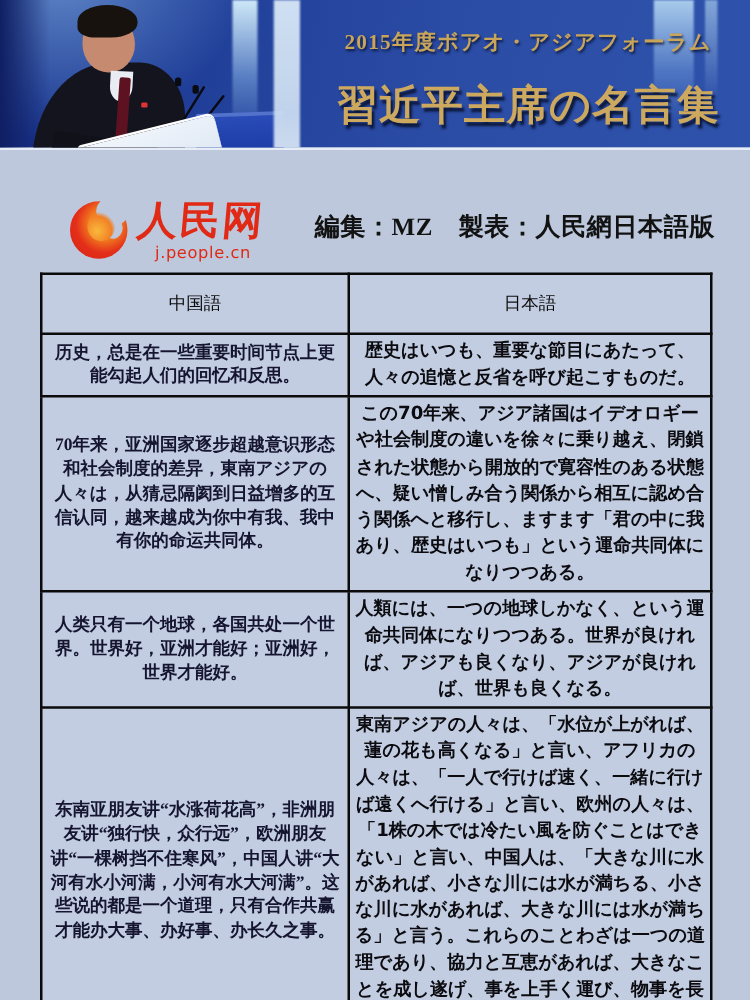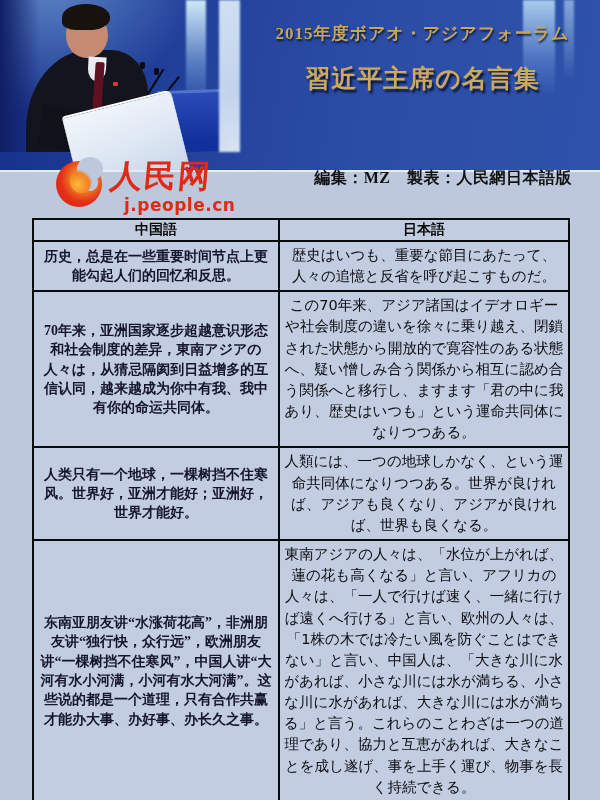--- a/index.html
+++ b/index.html
@@ -1,21 +1,21 @@
 <!DOCTYPE html>
 <html><head>
 <meta charset="utf-8">
 <style>
   * { margin:0; padding:0; box-sizing:border-box; }
   html,body { width:600px; }
   body { font-family:"DejaVu Sans", sans-serif; }
   #page { position:relative; width:600px; height:800px; background:#bdc8dc; overflow:hidden; }
 
   
-  .banner { position:absolute; left:0; top:0; width:600px; height:172px;
+  .banner { position:absolute; left:0; top:0; width:600px; height:120px;
             background:linear-gradient(100deg,#16308a 0%,#21409a 30%,#2c4da6 62%,#2e52ab 100%);
             overflow:hidden; border-bottom:2px solid #e7edf6; }
   .beam { position:absolute; top:0; filter:blur(1px); }
   .beam-a { left:186px; width:20px; height:110px;
             background:linear-gradient(180deg,#cfe9f8 0%,rgba(160,205,245,.45) 55%,rgba(120,170,230,0) 100%); }
   .beam-b { left:219px; width:21px; height:152px;
             background:linear-gradient(180deg,#dfeefb 0%,#cfe0f3 60%,#e8f1fa 100%); opacity:.92; }
   .beam-c { left:523px; width:32px; height:96px;
             background:linear-gradient(180deg,rgba(190,225,248,.85) 0%,rgba(140,185,240,.35) 60%,rgba(120,165,235,0) 100%); }
   .beam-d { left:564px; width:10px; height:80px;
@@ -51,55 +51,55 @@
   .mic  { position:absolute; width:2px; height:40px; background:#0a0a12; border-radius:1px; }
   .mic-1 { left:152px; top:66px; transform:rotate(32deg); }
   .mic-2 { left:166px; top:72px; transform:rotate(38deg); }
   .mic-tip { position:absolute; width:5px; height:7px; background:#0a0a12; border-radius:2px; }
   .tip-1 { left:140px; top:62px; } .tip-2 { left:154px; top:68px; }
 
   .banner-text { position:absolute; left:245px; top:0; width:355px; height:152px; text-align:center; }
   .bt-line1 { margin-top:22px; font-size:17px; font-weight:bold; letter-spacing:1px;
               font-family:"Liberation Serif","DejaVu Serif",serif; color:#c9a55a;
               text-shadow:1px 2px 2px rgba(6,14,40,.8); }
-  .bt-title { margin-top:17px; font-size:25px; font-weight:bold; letter-spacing:1px;
+  .bt-title { margin-top:17px; font-size:33px; font-weight:bold; letter-spacing:1px;
               font-family:"Liberation Serif","DejaVu Serif",serif; color:#cda85f;
               text-shadow:2px 3px 2px rgba(6,14,40,.85); }
   .bt-sub   { margin-top:14px; font-size:15px; font-weight:bold; letter-spacing:2px; color:#eef2f8;
               text-shadow:1px 1px 1px rgba(6,14,40,.6); }
 
   
   .masthead { position:absolute; left:0; top:154px; width:600px; height:62px; }
   .logo { position:absolute; left:56px; top:5px; height:52px; }
   .swirl { position:absolute; left:0; top:2px; width:46px; height:46px; border-radius:50%;
            background:radial-gradient(circle at 60% 40%, #f7a82e 0%, #f07a1f 32%, #e4301a 58%, #d21d10 100%); }
   .swirl::before { content:""; position:absolute; left:21px; top:-4px; width:26px; height:24px;
            background:#bdc8dc; border-radius:50%; }
   .swirl::after { content:""; position:absolute; left:14px; top:8px; width:22px; height:24px;
            background:radial-gradient(circle at 35% 65%, #f9b93c 0%, #f28026 55%, rgba(242,128,38,0) 72%);
            border-radius:50%; }
   .swirl-notch { position:absolute; left:28px; top:14px; width:14px; height:16px; background:#bdc8dc;
            border-radius:50% 50% 50% 10%; transform:rotate(18deg); }
   .logo-zh { position:absolute; left:54px; top:0px; width:120px; font-size:32px; line-height:34px;
              font-weight:bold; color:#e02a16; transform:skewX(-5deg);
              font-family:"Liberation Serif","DejaVu Serif",serif; letter-spacing:2px; }
-  .logo-url { position:absolute; left:68px; top:36px; font-size:17px; font-weight:bold; color:#e02a16;
+  .logo-url { position:absolute; left:68px; top:36px; font-size:13px; font-weight:normal; color:#e02a16;
               letter-spacing:.5px; }
-  .credit { position:absolute; right:28px; top:14px; font-size:16px; font-weight:bold; color:#121212;
+  .credit { position:absolute; right:28px; top:14px; font-size:20px; font-weight:bold; color:#121212;
             font-family:"Liberation Serif","DejaVu Serif",serif; letter-spacing:.5px; }
 
   
   .quote-table { position:absolute; left:32px; top:218px; width:536px; border-collapse:collapse;
                  table-layout:fixed; }
   .quote-table th, .quote-table td { border:2px solid #0b0b0b; vertical-align:middle;
                  background:#c2cde1; text-align:center; }
-  .quote-table th { height:20px; font-size:14px; font-weight:bold; color:#0a0a0a; padding:1px 2px; }
+  .quote-table th { height:20px; font-size:14px; font-weight:normal; color:#0a0a0a; padding:14px 2px; }
   td.cn { font-family:"Liberation Serif","DejaVu Serif",serif; font-weight:bold; color:#15152f;
           font-size:14px; line-height:1.38; padding:3px 6px; }
-  td.jp { font-weight:normal; color:#0b0b10; font-size:14.5px; line-height:1.46; padding:3px 3px; }
+  td.jp { font-weight:bold; color:#0b0b10; font-size:14.5px; line-height:1.46; padding:3px 3px; }
   tr.r1 td { height:46px;margin-left:40px; } tr.r2 td { height:146px; } tr.r3 td { height:88px; } tr.r4 td { height:238px; }
 </style>
 </head>
 <body>
 
 <div id="page">
 
   <div class="banner">
     <div class="glow-tl"></div>
     <div class="photo">
@@ -152,21 +152,21 @@
     </tr>
     <tr class="r1">
       <td class="cn">历史，总是在一些重要时间节点上更能勾起人们的回忆和反思。</td>
       <td class="jp">歴史はいつも、重要な節目にあたって、人々の追憶と反省を呼び起こすものだ。</td>
     </tr>
     <tr class="r2">
       <td class="cn">70年来，亚洲国家逐步超越意识形态和社会制度的差异，東南アジアの人々は，从猜忌隔阂到日益增多的互信认同，越来越成为你中有我、我中有你的命运共同体。</td>
       <td class="jp">この70年来、アジア諸国はイデオロギーや社会制度の違いを徐々に乗り越え、閉鎖された状態から開放的で寛容性のある状態へ、疑い憎しみ合う関係から相互に認め合う関係へと移行し、ますます「君の中に我あり、歴史はいつも」という運命共同体になりつつある。</td>
     </tr>
     <tr class="r3">
-      <td class="cn">人类只有一个地球，一棵树挡不住寒风。世界好，亚洲才能好；亚洲好，世界才能好。</td>
+      <td class="cn">人类只有一个地球，各国共处一个世界。世界好，亚洲才能好；亚洲好，世界才能好。</td>
       <td class="jp">人類には、一つの地球しかなく、という運命共同体になりつつある。世界が良ければ、アジアも良くなり、アジアが良ければ、世界も良くなる。</td>
     </tr>
     <tr class="r4">
       <td class="cn">东南亚朋友讲“水涨荷花高”，非洲朋友讲“独行快，众行远”，欧洲朋友讲“一棵树挡不住寒风”，中国人讲“大河有水小河满，小河有水大河满”。这些说的都是一个道理，只有合作共赢才能办大事、办好事、办长久之事。</td>
       <td class="jp">東南アジアの人々は、「水位が上がれば、蓮の花も高くなる」と言い、アフリカの人々は、「一人で行けば速く、一緒に行けば遠くへ行ける」と言い、欧州の人々は、「1株の木では冷たい風を防ぐことはできない」と言い、中国人は、「大きな川に水があれば、小さな川には水が満ちる、小さな川に水があれば、大きな川には水が満ちる」と言う。これらのことわざは一つの道理であり、協力と互恵があれば、大きなことを成し遂げ、事を上手く運び、物事を長く持続できる。</td>
     </tr>
   </tbody>
     </table>
 
 </div>

